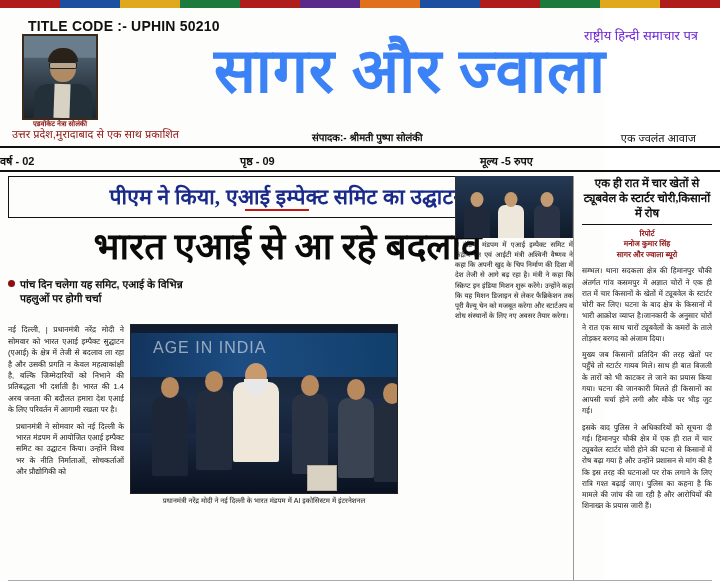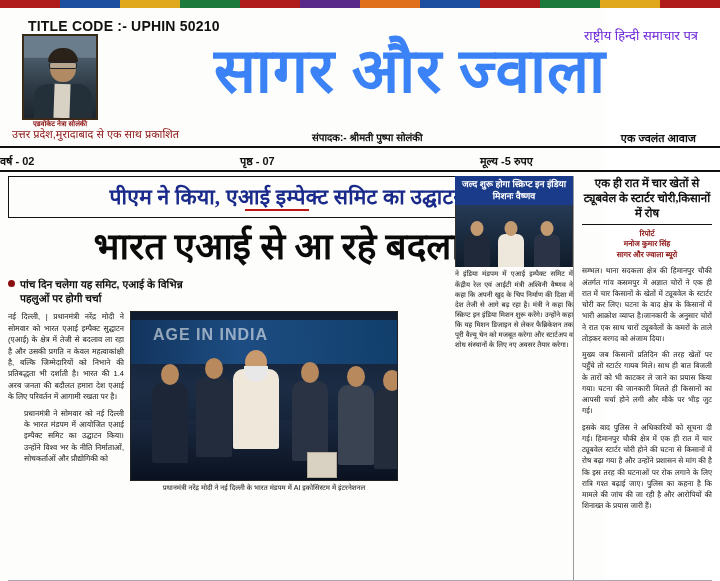--- a/index.html
+++ b/index.html
@@ -112,21 +112,21 @@
     font-weight: bold;
     font-size: 62px;
     line-height: 1;
     color: #3b82f6;
     letter-spacing: 1px;
   }
   .tagline-right {
     position: absolute;
     top: 122px; right: 24px;
     font-size: 11px;
-    font-weight: bold;
+    font-weight: normal;
     color: #111;
     text-align: center;
   }
   .pub-line {
     position: absolute;
     top: 118px; left: 12px;
     font-size: 11px;
     font-weight: normal;
     color: #8a1010;
     text-align: right;
@@ -216,21 +216,21 @@
 
   
   .subhead {
     display: flex;
     align-items: flex-start;
     gap: 5px;
     font-size: 10.5px;
     font-weight: bold;
     color: #111;
     line-height: 1.35;
-    margin-bottom: 6px;
+    margin-bottom: 19px;
     width: 200px;
   }
   .subhead .bullet {
     width: 7px; height: 7px;
     border-radius: 50%;
     background: #8a1010;
     flex: 0 0 auto;
     margin-top: 3px;
   }
 
@@ -262,21 +262,21 @@
     top: 8px; left: 0;
     width: 268px; height: 44px;
     background: linear-gradient(90deg,#12355f,#1d4f86 40%,#11406e);
     opacity: .95;
   }
   .mp-banner-text {
     position: absolute;
     top: 14px; left: 22px;
     font-family: "Liberation Sans", sans-serif;
     font-size: 16px;
-    font-weight: bold;
+    font-weight: normal;
     color: rgba(255,255,255,.55);
     letter-spacing: 1px;
     white-space: nowrap;
   }
   .mp-stage {
     position: absolute;
     bottom: 0; left: 0;
     width: 268px; height: 60px;
     background: linear-gradient(#1a2840,#0a1220);
   }
@@ -448,21 +448,21 @@
 
     <div class="tagline-top">राष्ट्रीय हिन्दी समाचार पत्र</div>
     <div class="paper-name">सागर और ज्वाला</div>
     <div class="tagline-right">एक ज्वलंत आवाज</div>
     <div class="pub-line">उत्तर प्रदेश,मुरादाबाद  से एक साथ प्रकाशित</div>
     <div class="editor-line">संपादक:-  श्रीमती पुष्पा सोलंकी</div>
   </div>
 
   <div class="info-bar">
     <div class="cell">वर्ष - 02</div>
-    <div class="cell">पृष्ठ - 07</div>
+    <div class="cell">पृष्ठ - 09</div>
     <div class="cell">मूल्य -5 रुपए</div>
   </div>
 
   <div class="body-wrap">
 
     <div class="col-main">
 
       <div class="kicker">
         <span class="k-text">पीएम ने किया, एआई इम्पेक्ट समिट का उद्घाटन</span>
         <span class="underline"></span>
@@ -473,21 +473,21 @@
       </div>
 
       <div class="subhead">
         <span class="bullet"></span>
         <span>पांच दिन चलेगा यह समिट, एआई के विभिन्न पहलुओं पर होगी चर्चा</span>
       </div>
 
       <div class="lower">
         <div class="story-col">
             <p style="margin:0 0 5px 0">नई दिल्ली,   |  प्रधानमंत्री नरेंद्र मोदी ने सोमवार को भारत एआई इम्पैक्ट सुद्घाटन (एआई) के क्षेत्र में तेजी से बदलाव ला रहा है और उसकी प्रगति न केवल महत्वाकांक्षी है, बल्कि जिम्मेदारियों को निभाने की प्रतिबद्धता भी दर्शाती है। भारत की 1.4 अरब जनता की बदौलत हमारा देश एआई के लिए परिवर्तन में आगामी रखता पर है।</p>
-            <p style="margin:0 0 5px 16px">प्रधानमंत्री ने सोमवार को नई दिल्ली के भारत मंडपम में आयोजित एआई इम्पैक्ट समिट का उद्घाटन किया। उन्होंने विश्व भर के नीति निर्माताओं, सोचकर्ताओं और प्रौद्योगिकी को</p>
+            <p style="margin:0 0 5px 8px">प्रधानमंत्री ने सोमवार को नई दिल्ली के भारत मंडपम में आयोजित एआई इम्पैक्ट समिट का उद्घाटन किया। उन्होंने विश्व भर के नीति निर्माताओं, सोचकर्ताओं और प्रौद्योगिकी को</p>
           </div>
 
         <div class="photo-block">
           <div class="main-photo">
             <div class="mp-banner"></div>
             <div class="mp-banner-text">AGE IN INDIA</div>
             <div class="mp-stage"></div>
             <div class="person p1">
                 <div class="t"></div>
                 <div class="h"></div>
@@ -512,21 +512,20 @@
             <div class="person p6">
                 <div class="t"></div>
                 <div class="h"></div>
               </div>
             <div class="mp-podium"></div>
           </div>
           <div class="photo-caption-main">प्रधानमंत्री नरेंद्र मोदी ने नई दिल्ली के भारत मंडपम में AI इकोसिस्टम में इंटरनेशनल</div>
         </div>
 
         <div class="inset">
-          <div class="inset-head">जल्द शुरू होगा स्क्रिप्ट इन इंडिया मिशनः वैष्णव</div>
           <div class="inset-photo">
             <div class="ip-person ipa">
                 <div class="t"></div>
                 <div class="h"></div>
               </div>
             <div class="ip-person ipb">
                 <div class="t"></div>
                 <div class="h"></div>
               </div>
             <div class="ip-person ipc">

